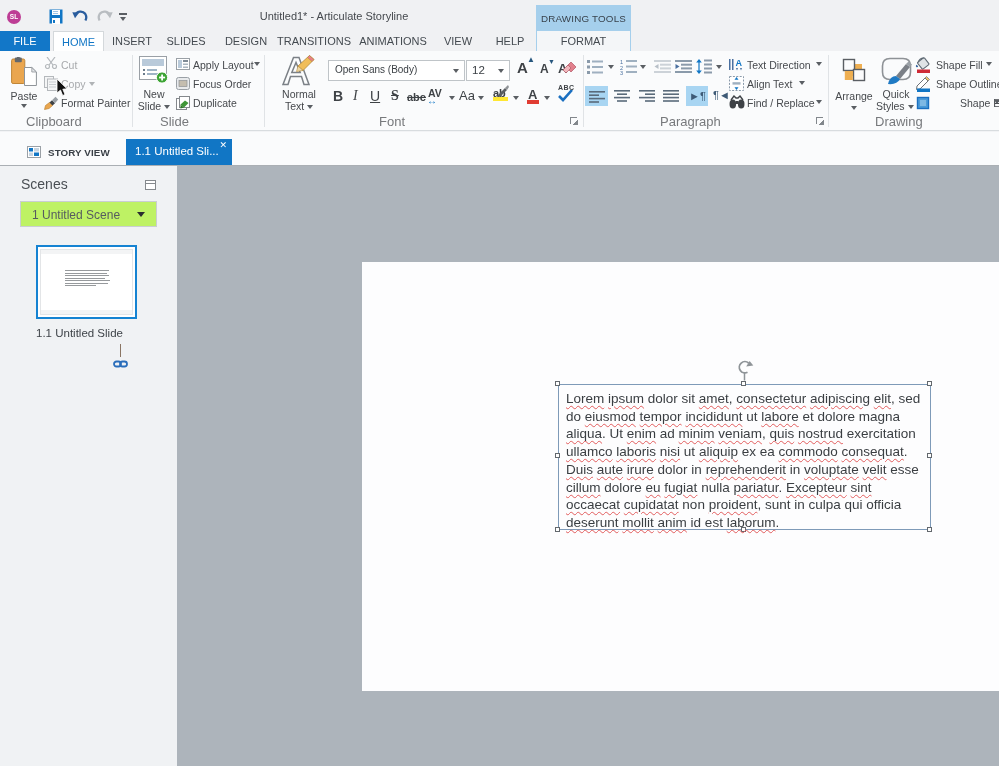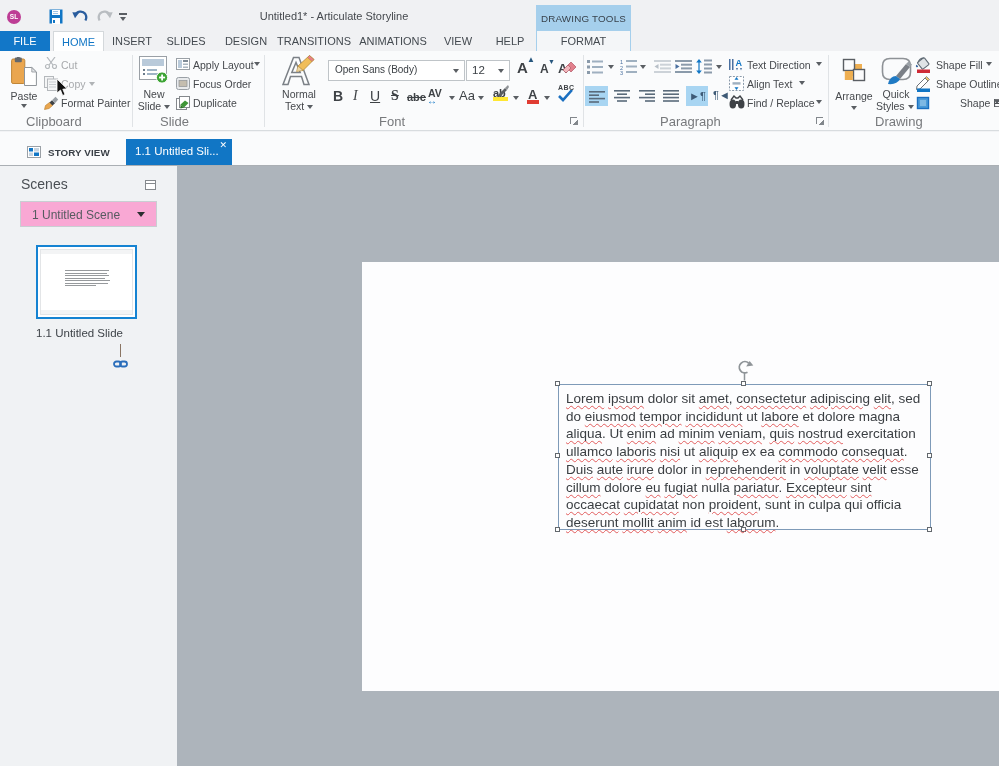--- a/index.html
+++ b/index.html
@@ -47,21 +47,21 @@
 
 
 #panel { position:absolute; left:0; top:166px; width:177px; height:600px; background:#f0f2f4; }
 #canvas { position:absolute; left:177px; top:166px; width:822px; height:600px; background:#adb4bb; }
 #slide { position:absolute; left:362px; top:262px; width:637px; height:429px; background:#fdfdfe; }
 
 
 #scenes-h { position:absolute; left:21px; top:176px; font-size:14px; color:#4a4f54; }
 #collapse-ic { position:absolute; left:145px; top:180px; width:11px; height:10px; border:1px solid #85898d; background:#fff; }
 #collapse-ic:before { content:""; position:absolute; left:0; top:2px; width:9px; height:1px; background:#85898d; }
-#scenedd { position:absolute; left:20px; top:201px; width:137px; height:26px; background:#f9a8d4; border:1px solid #c9ced2; }
+#scenedd { position:absolute; left:20px; top:201px; width:137px; height:26px; background:#bef264; border:1px solid #c9ced2; }
 #scenedd .t { position:absolute; left:11px; top:6px; font-size:12px; color:#565b60; }
 #scenedd .dd { position:absolute; right:11px; top:10px; border-left-width:4px; border-right-width:4px; border-top-width:5px; border-top-color:#2a2d30; }
 #thumb { position:absolute; left:36px; top:245px; width:101px; height:74px; background:#fff; border:2px solid #1583d2; }
 #thumb .inner { position:absolute; left:2px; top:2px; right:2px; bottom:2px; border:1px solid #e3e5e7; }
 .tl { position:absolute; height:1px; background:#96999c; }
 #thumbcap { position:absolute; left:36px; top:327px; font-size:11.5px; color:#3f4449; }
 #vline { position:absolute; left:120px; top:344px; width:1px; height:13px; background:#8a7563; }
 
 
 #selrect { position:absolute; left:558px; top:384px; width:373px; height:146px; border:1px solid #7e9ab8; }

